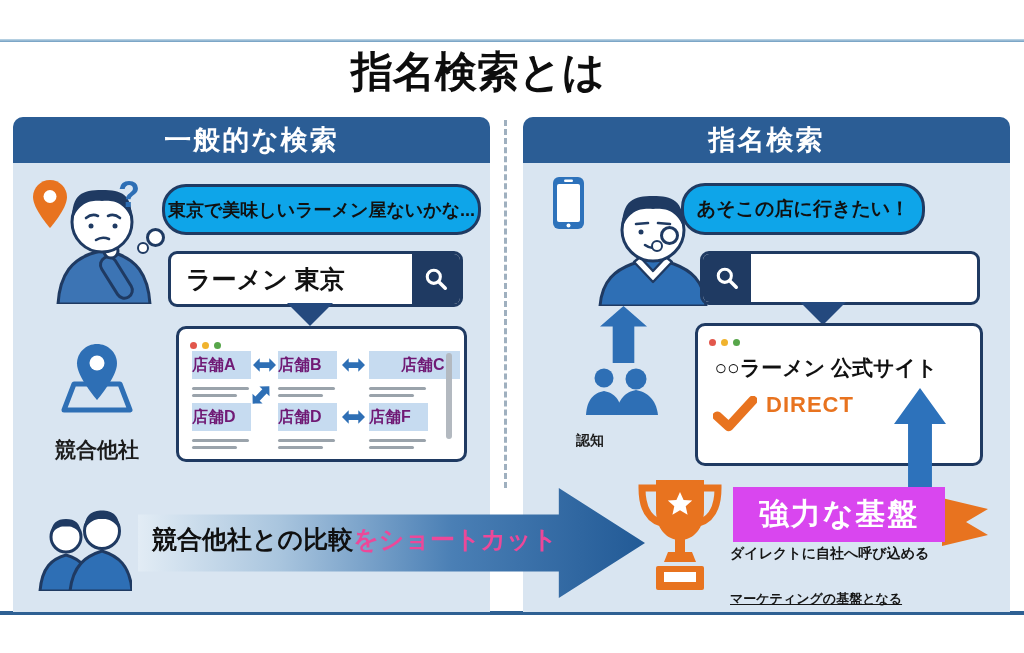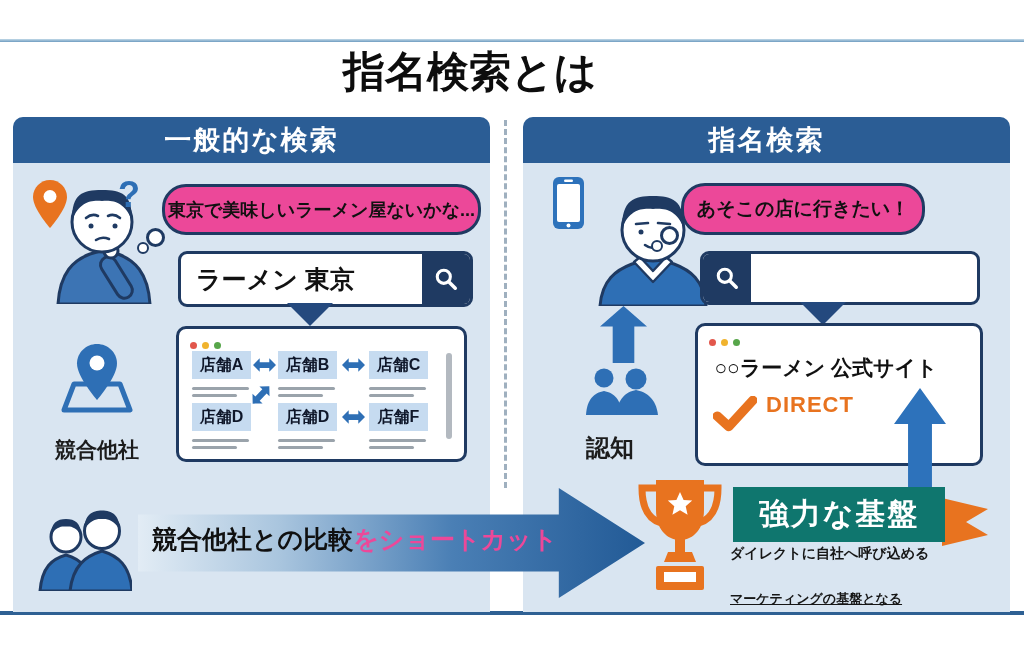--- a/index.html
+++ b/index.html
@@ -3,52 +3,52 @@
 <meta charset="utf-8">
 <style>
   html,body{margin:0;padding:0;background:#fff;}
   #canvas{position:relative;width:1024px;height:653px;background:#ffffff;overflow:hidden;
           font-family:"Liberation Sans","DejaVu Sans",sans-serif;color:#111;}
   .abs{position:absolute;}
   .panel{background:#d9e5f1;border-radius:10px 10px 0 0;}
   .panel-header{position:absolute;left:0;top:0;width:100%;height:46px;background:#2b5d95;
                 border-radius:10px 10px 0 0;color:#fff;font-size:27px;font-weight:800;
                 text-align:center;line-height:46px;letter-spacing:2px;}
-  .bubble{background:#ec4899;border:3px solid #1f3a62;border-radius:24px;display:flex;
+  .bubble{background:#0ea5e9;border:3px solid #1f3a62;border-radius:24px;display:flex;
           align-items:center;justify-content:center;font-weight:800;}
   .trail{background:#fff;border:3px solid #1f3a62;border-radius:50%;}
   .searchbox{background:#fff;border:3px solid #1f3a62;border-radius:9px;display:flex;
              align-items:center;overflow:hidden;}
   .searchbox .q{flex:1;padding-left:15px;font-weight:800;color:#111;white-space:nowrap;}
   .searchbox .mag{width:48px;align-self:stretch;background:#1f3a62;display:flex;
                   align-items:center;justify-content:center;flex:none;}
   .tri-down{clip-path:polygon(0 0,100% 0,50% 100%);background:#24497e;}
   .arrow-up{clip-path:polygon(50% 0,100% 36%,73% 36%,73% 100%,27% 100%,27% 36%,0 36%);
             background:#2e6fb5;}
   .window{background:#fff;border:3.5px solid #1f3a62;border-radius:10px;overflow:visible;}
   .dot{width:7px;height:7px;border-radius:50%;display:inline-block;margin-right:5px;}
-  .storebox{background:#c6dbf0;color:#0f172a;font-weight:800;font-size:16px;text-align:center;
+  .storebox{background:#c6dbf0;color:#701a75;font-weight:800;font-size:16px;text-align:left;
             line-height:28px;height:28px;width:59px;}
   .ph-line{background:#9aa3ab;height:3px;border-radius:2px;}
   .maplabel{font-weight:800;color:#1c1c1c;text-align:center;margin-top:16px;}
   .big-arrow{clip-path:polygon(0 24%,83% 24%,83% 0,100% 50%,83% 100%,83% 76%,0 76%);
              background:linear-gradient(90deg,#e2ecf5 0%,#a9c5de 28%,#4a7fb5 62%,#225a96 100%);}
-  .banner{background:#0f766e;color:#fff;font-weight:800;display:flex;align-items:center;
+  .banner{background:#d946ef;color:#fff;font-weight:800;display:flex;align-items:center;
           justify-content:center;letter-spacing:2px;}
   .desc{font-weight:800;color:#161616;white-space:nowrap;}
   .divider-dash{border-left:3px dashed #9fb0bf;width:0;}
   .rule{left:0;width:1024px;}
 </style>
 </head>
 <body>
 
 <div id="canvas">
 
   <div class="abs rule" style="top:39px;height:3px;background:linear-gradient(#c2d9e8,#6e9cc0);"></div>
-  <div class="abs" style="left:0;top:46px;width:940px;text-align:center;font-size:42px;font-weight:900;color:#0d0d0d;line-height:52px;">指名検索とは</div>
+  <div class="abs" style="left:0;top:46px;width:940px;text-align:center;font-size:42px;font-weight:900;color:#0d0d0d;line-height:52px;padding-left:8px;">指名検索とは</div>
 
   <div class="abs rule" style="top:611px;height:4px;background:#2e6093;"></div>
 
   <div class="abs panel" style="left:13px;top:117px;width:477px;height:495px;">
     <div class="panel-header">一般的な検索</div>
   </div>
 
   <div class="abs panel" style="left:523px;top:117px;width:487px;height:495px;">
     <div class="panel-header">指名検索</div>
   </div>
@@ -74,21 +74,21 @@
       <circle cx="67" cy="38" r="2.5" fill="#1f3a62"></circle>
     <path d="M48 52 Q54 48 61 51" stroke="#1f3a62" stroke-width="2.6" fill="none" stroke-linecap="round"></path>
   </svg>
 
   <div class="abs" style="left:118px;top:174px;font-size:36px;font-weight:900;color:#2e6fb5;">?</div>
 
   <div class="abs bubble" style="left:162px;top:184px;width:313px;height:45px;font-size:18px;">東京で美味しいラーメン屋ないかな...</div>
   <div class="abs trail" style="left:146px;top:228px;width:13px;height:13px;"></div>
   <div class="abs trail" style="left:137px;top:242px;width:8px;height:8px;border-width:2.5px;"></div>
 
-  <div class="abs searchbox" style="left:178px;top:251px;width:289px;height:50px;">
+  <div class="abs searchbox" style="left:168px;top:251px;width:289px;height:50px;">
     <div class="q" style="font-size:25px;">ラーメン 東京</div>
     <div class="mag">
       <svg width="24" height="24" viewBox="0 0 22 22">
         <circle cx="9" cy="9" r="6" stroke="#fff" stroke-width="2.8" fill="none"></circle>
         <line x1="13.5" y1="13.5" x2="19.5" y2="19.5" stroke="#fff" stroke-width="3.2" stroke-linecap="round"></line>
       </svg>
     </div>
   </div>
   <div class="abs tri-down" style="left:287px;top:303px;width:46px;height:23px;"></div>
 
@@ -98,21 +98,21 @@
     </div>
 
     <div class="abs storebox" style="left:13px;top:22px;">店舗A</div>
     <svg class="abs" style="left:74px;top:28px;" width="23" height="16" viewBox="0 0 24 16">
         <polygon points="0,8 7,1 7,5 17,5 17,1 24,8 17,15 17,11 7,11 7,15" fill="#2e6fb5"></polygon>
       </svg>
     <div class="abs storebox" style="left:99px;top:22px;">店舗B</div>
     <svg class="abs" style="left:163px;top:28px;" width="23" height="16" viewBox="0 0 24 16">
         <polygon points="0,8 7,1 7,5 17,5 17,1 24,8 17,15 17,11 7,11 7,15" fill="#2e6fb5"></polygon>
       </svg>
-    <div class="abs storebox" style="left:190px;top:22px;">店舗C</div>
+    <div class="abs storebox" style="left:190px;top:22px;padding-left:32px;">店舗C</div>
     <div class="abs ph-line" style="left:13px;top:58px;width:57px;"></div>
     <div class="abs ph-line" style="left:13px;top:65px;width:45px;"></div>
     <div class="abs ph-line" style="left:99px;top:58px;width:57px;"></div>
     <div class="abs ph-line" style="left:99px;top:65px;width:45px;"></div>
     <div class="abs ph-line" style="left:190px;top:58px;width:57px;"></div>
     <div class="abs ph-line" style="left:190px;top:65px;width:45px;"></div>
 
     <svg class="abs" style="left:65px;top:58px;transform:rotate(-46deg);" width="34" height="16" viewBox="0 0 24 16">
         <polygon points="0,8 7,1 7,5 17,5 17,1 24,8 17,15 17,11 7,11 7,15" fill="#2e6fb5"></polygon>
       </svg>
@@ -186,21 +186,21 @@
   </div>
   <div class="abs tri-down" style="left:800px;top:302px;width:46px;height:23px;"></div>
 
   <div class="abs arrow-up" style="left:600px;top:306px;width:47px;height:57px;"></div>
   <svg class="abs" style="left:584px;top:368px;" width="76" height="47" viewBox="0 0 76 47">
     <circle cx="20" cy="10" r="9.5" fill="#2e6fb5"></circle>
     <path d="M2 47 C3 31 10 25 20 23 C30 25 37 31 38 47 Z" fill="#2e6fb5"></path>
     <circle cx="52" cy="11" r="10.5" fill="#2e6fb5"></circle>
     <path d="M32 47 C34 30 42 24 52 22 C62 24 72 30 74 47 Z" fill="#2e6fb5"></path>
   </svg>
-  <div class="abs maplabel" style="left:572px;top:416px;width:76px;font-size:24px;">認知</div>
+  <div class="abs maplabel" style="left:552px;top:416px;width:76px;font-size:14px;">認知</div>
 
   <div class="abs window" style="left:695px;top:323px;width:282px;height:137px;">
     <div class="abs" style="left:11px;top:6px;">
       <span class="dot" style="background:#e2574c;"></span><span class="dot" style="background:#f0b32e;"></span><span class="dot" style="background:#57a64a;"></span>
     </div>
     <div class="abs" style="left:3px;top:28px;width:250px;text-align:center;font-size:21px;font-weight:800;color:#111;white-space:nowrap;">○○ラーメン 公式サイト</div>
     <svg class="abs" style="left:15px;top:70px;" width="44" height="36" viewBox="0 0 42 34">
       <path d="M4 19 L15 29 L38 4" stroke="#e8731f" stroke-width="9" fill="none" stroke-linecap="round" stroke-linejoin="round"></path>
     </svg>
     <div class="abs" style="left:68px;top:66px;font-size:22px;font-weight:800;color:#e8731f;letter-spacing:1px;">DIRECT</div>

